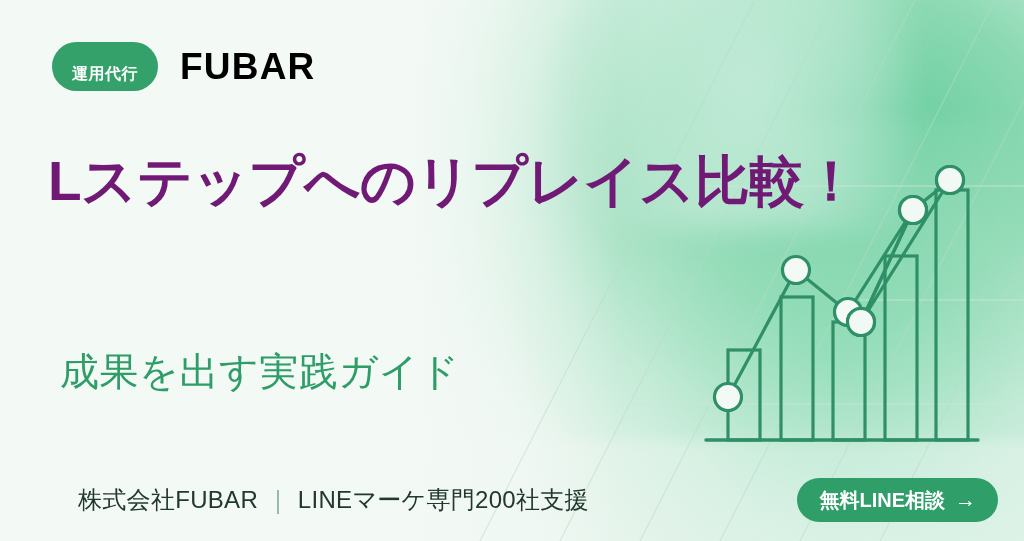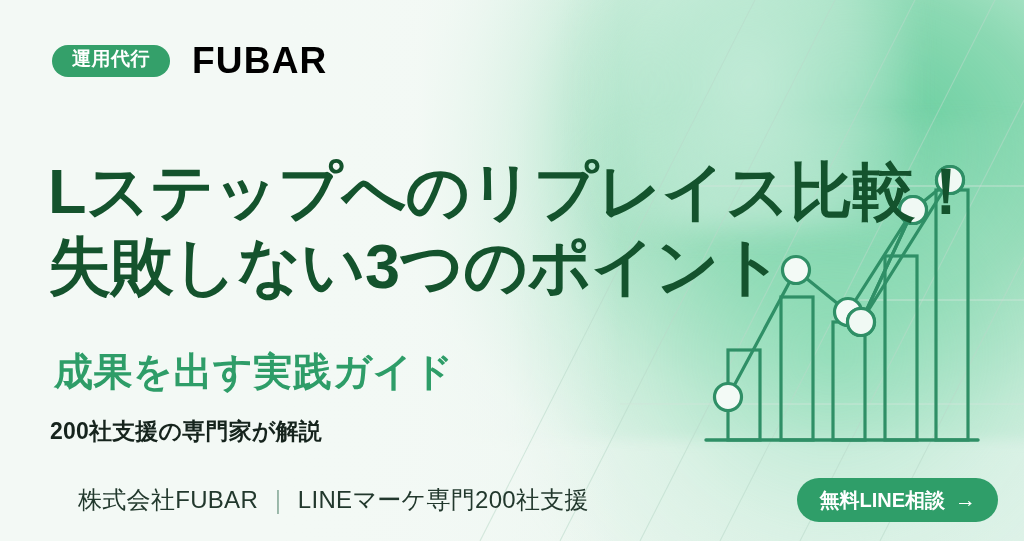--- a/index.html
+++ b/index.html
@@ -34,38 +34,38 @@
   }
   .bg-fade-left{
     position:absolute;left:0;top:0;width:620px;height:541px;
     background:linear-gradient(90deg,#f3f9f5 0%,#f3f9f5 45%,rgba(243,249,245,.85) 68%,rgba(243,249,245,0) 100%);
   }
   .bg-lines{position:absolute;inset:0;}
   
   .header{position:absolute;left:52px;top:42px;display:flex;align-items:center;gap:22px;}
   .pill{
     background:#34a06a;color:#ffffff;border-radius:999px;
-    padding:4px 20px 9px;font-size:19px;font-weight:700;letter-spacing:.5px;
+    padding:24px 20px 9px;font-size:16px;font-weight:700;letter-spacing:.5px;
     line-height:1;white-space:nowrap;
   }
   .brand{
     color:#000000;font-size:37px;font-weight:800;letter-spacing:1.2px;line-height:1;
     white-space:nowrap;
   }
   
   .headline{
     position:absolute;left:48px;top:112px;width:740px;
-    color:#14532d;font-size:63px;font-weight:900;line-height:1.19;
+    color:#701a75;font-size:55px;font-weight:900;line-height:1.19;
     letter-spacing:-0.5px;
   }
   .headline .ln{display:block;white-space:nowrap;}
   
   .subhead{
-    position:absolute;left:54px;top:352px;
-    color:#2e9d68;font-size:39px;font-weight:700;line-height:1;letter-spacing:.5px;
+    position:absolute;left:60px;top:352px;
+    color:#2e9d68;font-size:39px;font-weight:400;line-height:1;letter-spacing:.5px;
     white-space:nowrap;
   }
   .kicker{
     position:absolute;left:50px;top:420px;
     color:#16241d;font-size:23px;font-weight:800;line-height:1;letter-spacing:.2px;
     white-space:nowrap;
   }
   
   .footer-text{
     position:absolute;left:50px;top:488px;
@@ -141,25 +141,23 @@
     </g>
   </svg>
 
   <div class="header">
     <span class="pill">運用代行</span>
     <span class="brand">FUBAR</span>
   </div>
 
   <h1 class="headline">
     <span class="ln">Lステップへのリプレイス比較！</span>
-    <span class="ln">失敗しない3つのポイント</span>
   </h1>
 
   <div class="subhead">成果を出す実践ガイド</div>
-  <div class="kicker">200社支援の専門家が解説</div>
 
   <div class="footer-text">
     <span>株式会社FUBAR</span><span class="sep">｜</span><span>LINEマーケ専門200社支援</span>
   </div>
 
   <button class="cta">
     <span>無料LINE相談</span>
     <span class="arrow">→</span>
   </button>
 

